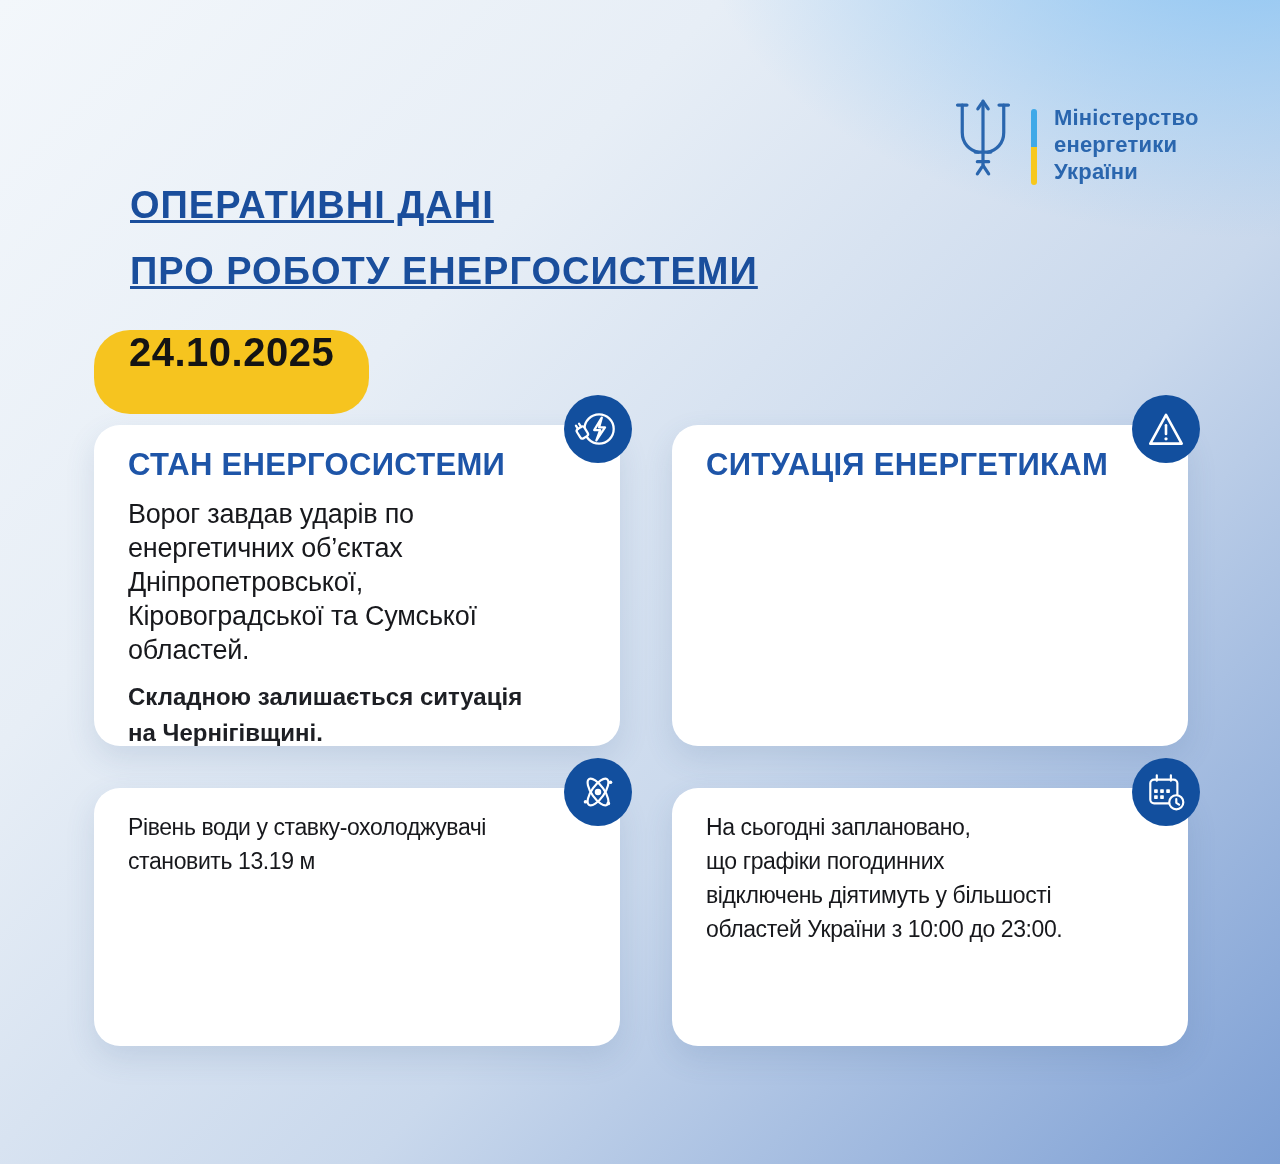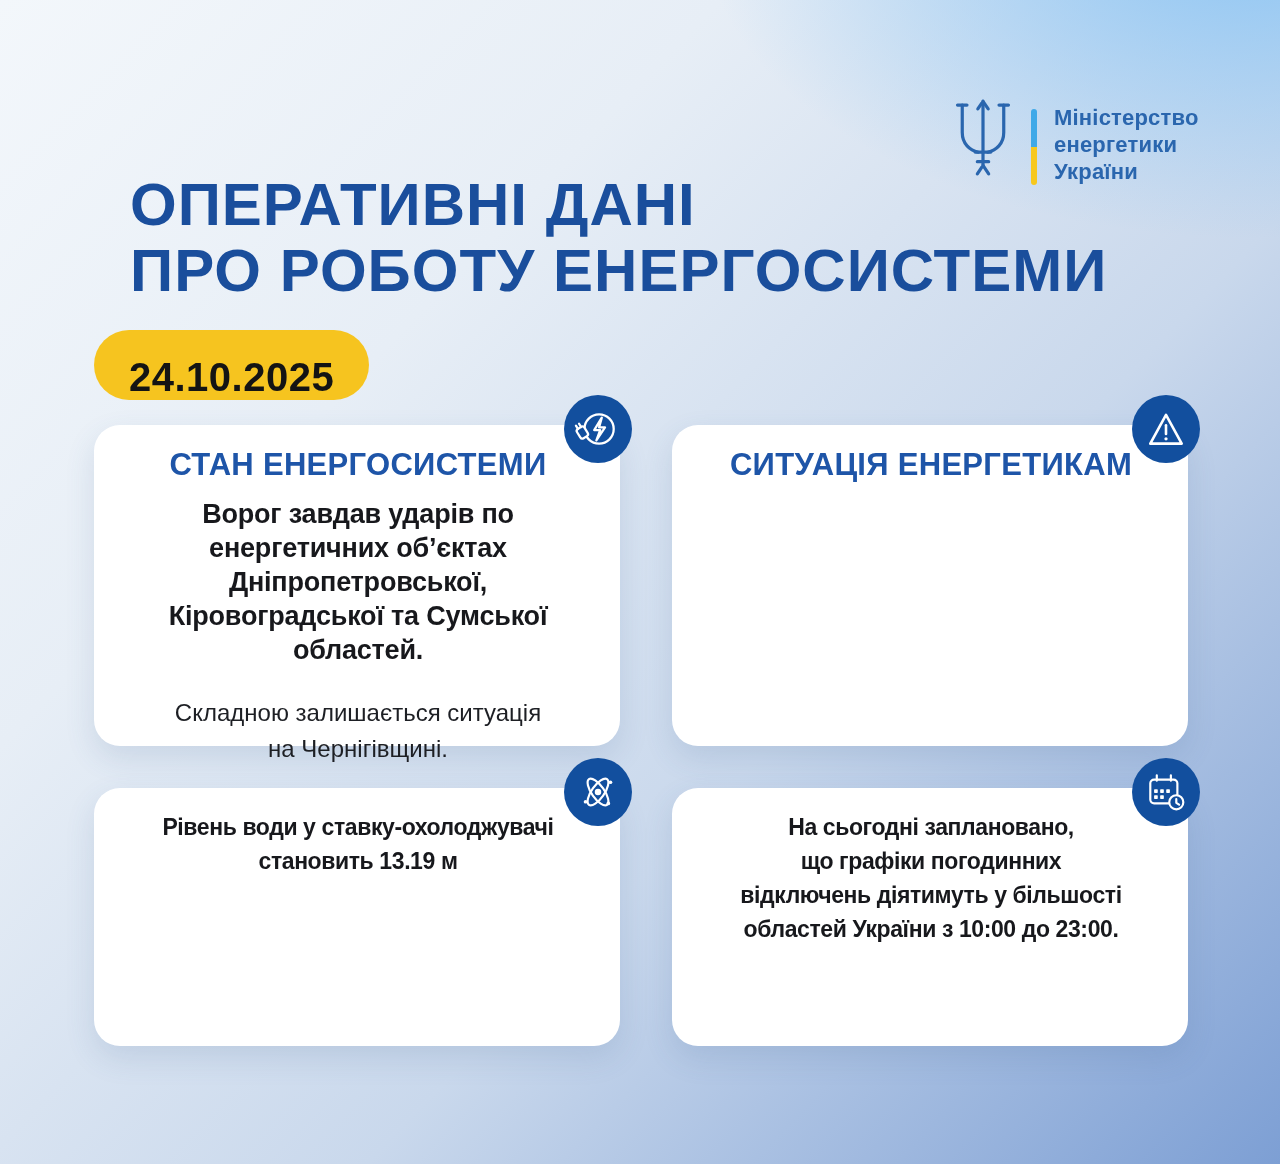--- a/index.html
+++ b/index.html
@@ -16,38 +16,38 @@
       linear-gradient(134deg,#f3f7fb 0%,#e7eef6 30%,#c9d8ec 62%,#7d9fd4 100%);
   }
   
   .logo{position:absolute;top:93px;left:950px;display:flex;align-items:flex-end;}
   .logo-trident{width:66px;height:92px;flex:0 0 auto;}
   .logo-divider{width:6px;height:76px;margin:0 17px 0 15px;border-radius:3px;
     background:linear-gradient(var(--divider_blue) 0 50%, var(--divider_yellow) 50% 100%);}
   .logo-text{font-size:22px;line-height:27px;font-weight:700;color:var(--logo_blue);
     white-space:pre-line;letter-spacing:.2px;}
   
-  .main-title{position:absolute;left:130px;top:172px;font-size:60px;line-height:66px;
-    font-weight:800;color:var(--title_blue);letter-spacing:1px;white-space:pre-line;}
-  .date-pill{position:absolute;left:94px;top:330px;height:70px;padding:0 35px;
-    background:var(--pill_yellow);border-radius:36px;display:flex;align-items:flex-end;}
+  .main-title{position:absolute;left:130px;top:172px;font-size:38px;line-height:66px;
+    font-weight:800;color:var(--title_blue);letter-spacing:1px;white-space:pre-line;text-decoration:underline;}
+  .date-pill{position:absolute;left:94px;top:330px;height:84px;padding:0 35px;
+    background:var(--pill_yellow);border-radius:36px;display:flex;align-items:flex-start;}
   .date-pill span{font-size:40px;font-weight:800;color:var(--pill-text,#141414);letter-spacing:.5px;}
   
   .cards{position:absolute;left:94px;top:425px;display:grid;
     grid-template-columns:526px 516px;grid-template-rows:321px 258px;
-    column-gap:52px;row-gap:42px;text-align:center;}
+    column-gap:52px;row-gap:42px;}
   .card{position:relative;background:#ffffff;border-radius:26px;
     padding:22px 32px 0 34px;box-shadow:0 12px 30px rgba(60,90,140,.14);}
   .card h2{font-size:31px;font-weight:800;color:var(--card_title_blue);
     letter-spacing:.3px;margin:0 0 14px;}
-  .card .lead{font-size:27px;line-height:34px;font-weight:700;color:var(--body_text);
+  .card .lead{font-size:27px;line-height:34px;font-weight:400;color:var(--body_text);
     white-space:pre-line;letter-spacing:-.2px;}
   .card .lead.tight{font-size:23px;letter-spacing:-.4px;}
-  .card .note{font-size:24px;line-height:36px;font-weight:400;color:#1d1f24;
-    white-space:pre-line;margin-top:28px;}
+  .card .note{font-size:24px;line-height:36px;font-weight:700;color:#1d1f24;
+    white-space:pre-line;margin-top:12px;}
   .badge{position:absolute;top:-30px;right:-12px;width:68px;height:68px;border-radius:50%;
     background:var(--badge_blue);display:flex;align-items:center;justify-content:center;}
   .badge svg{width:52px;height:52px;}
 </style>
 </head>
 <body>
 
 <div class="poster">
 
   <header class="logo">

